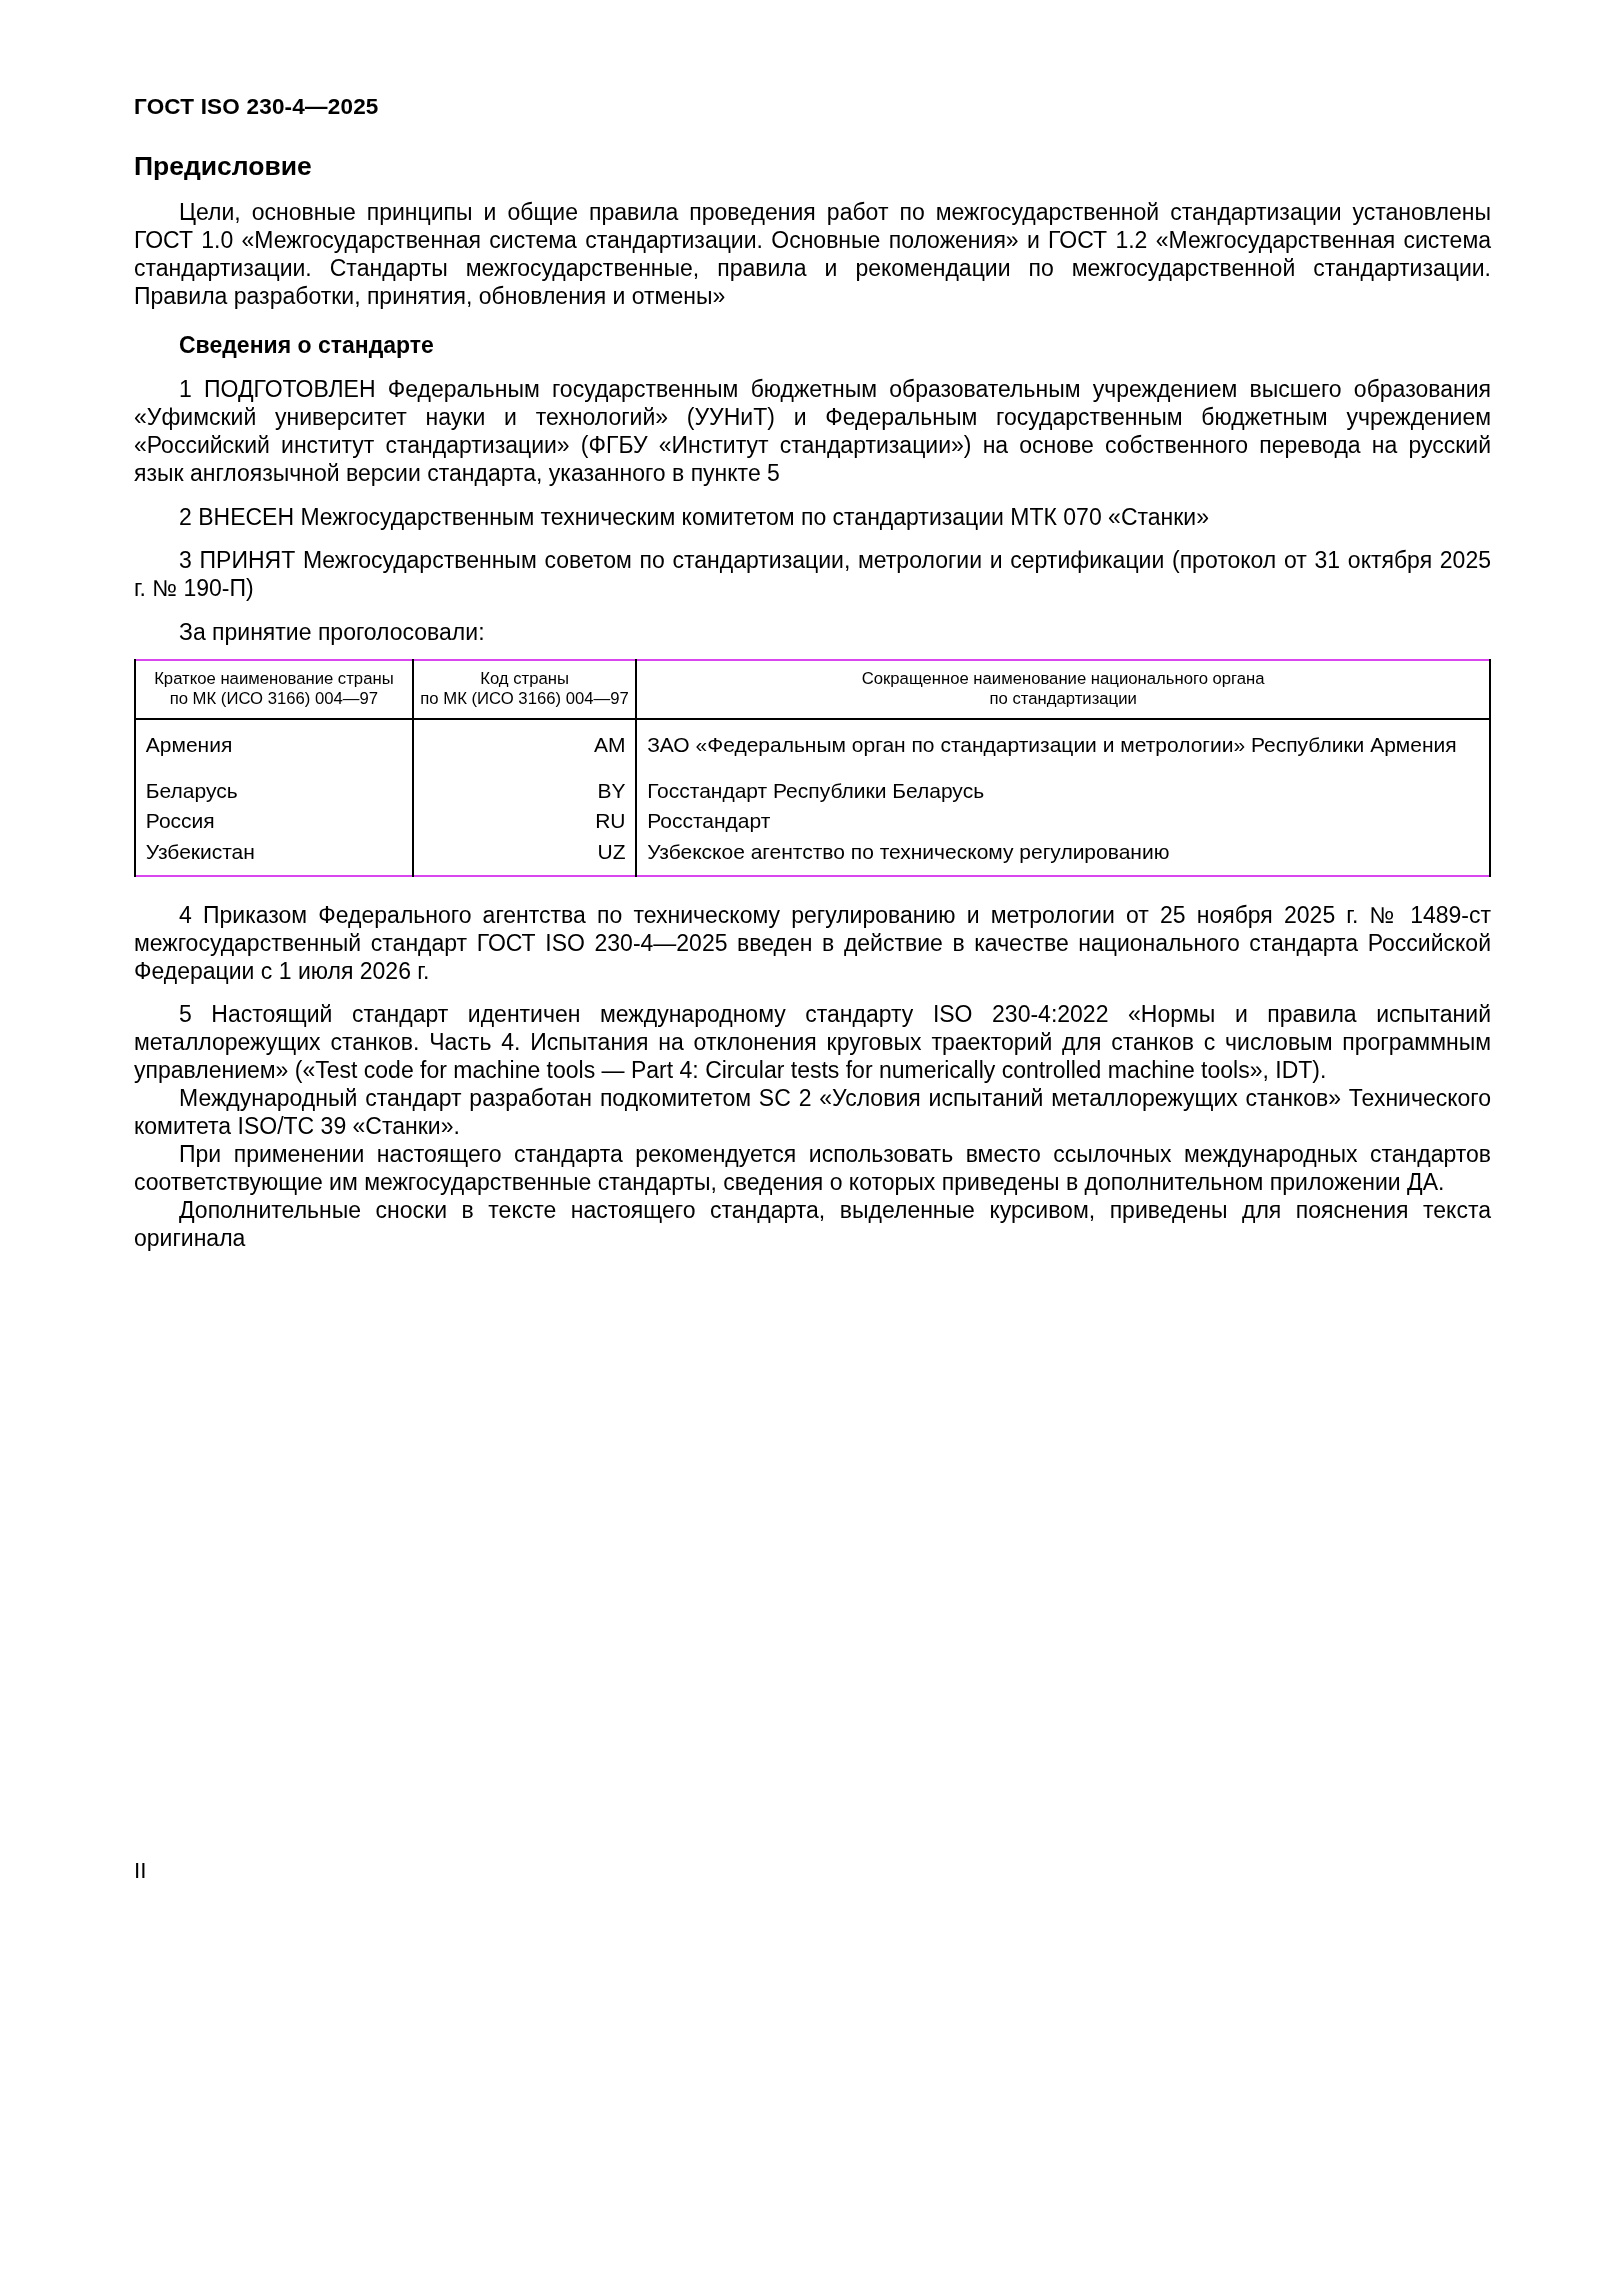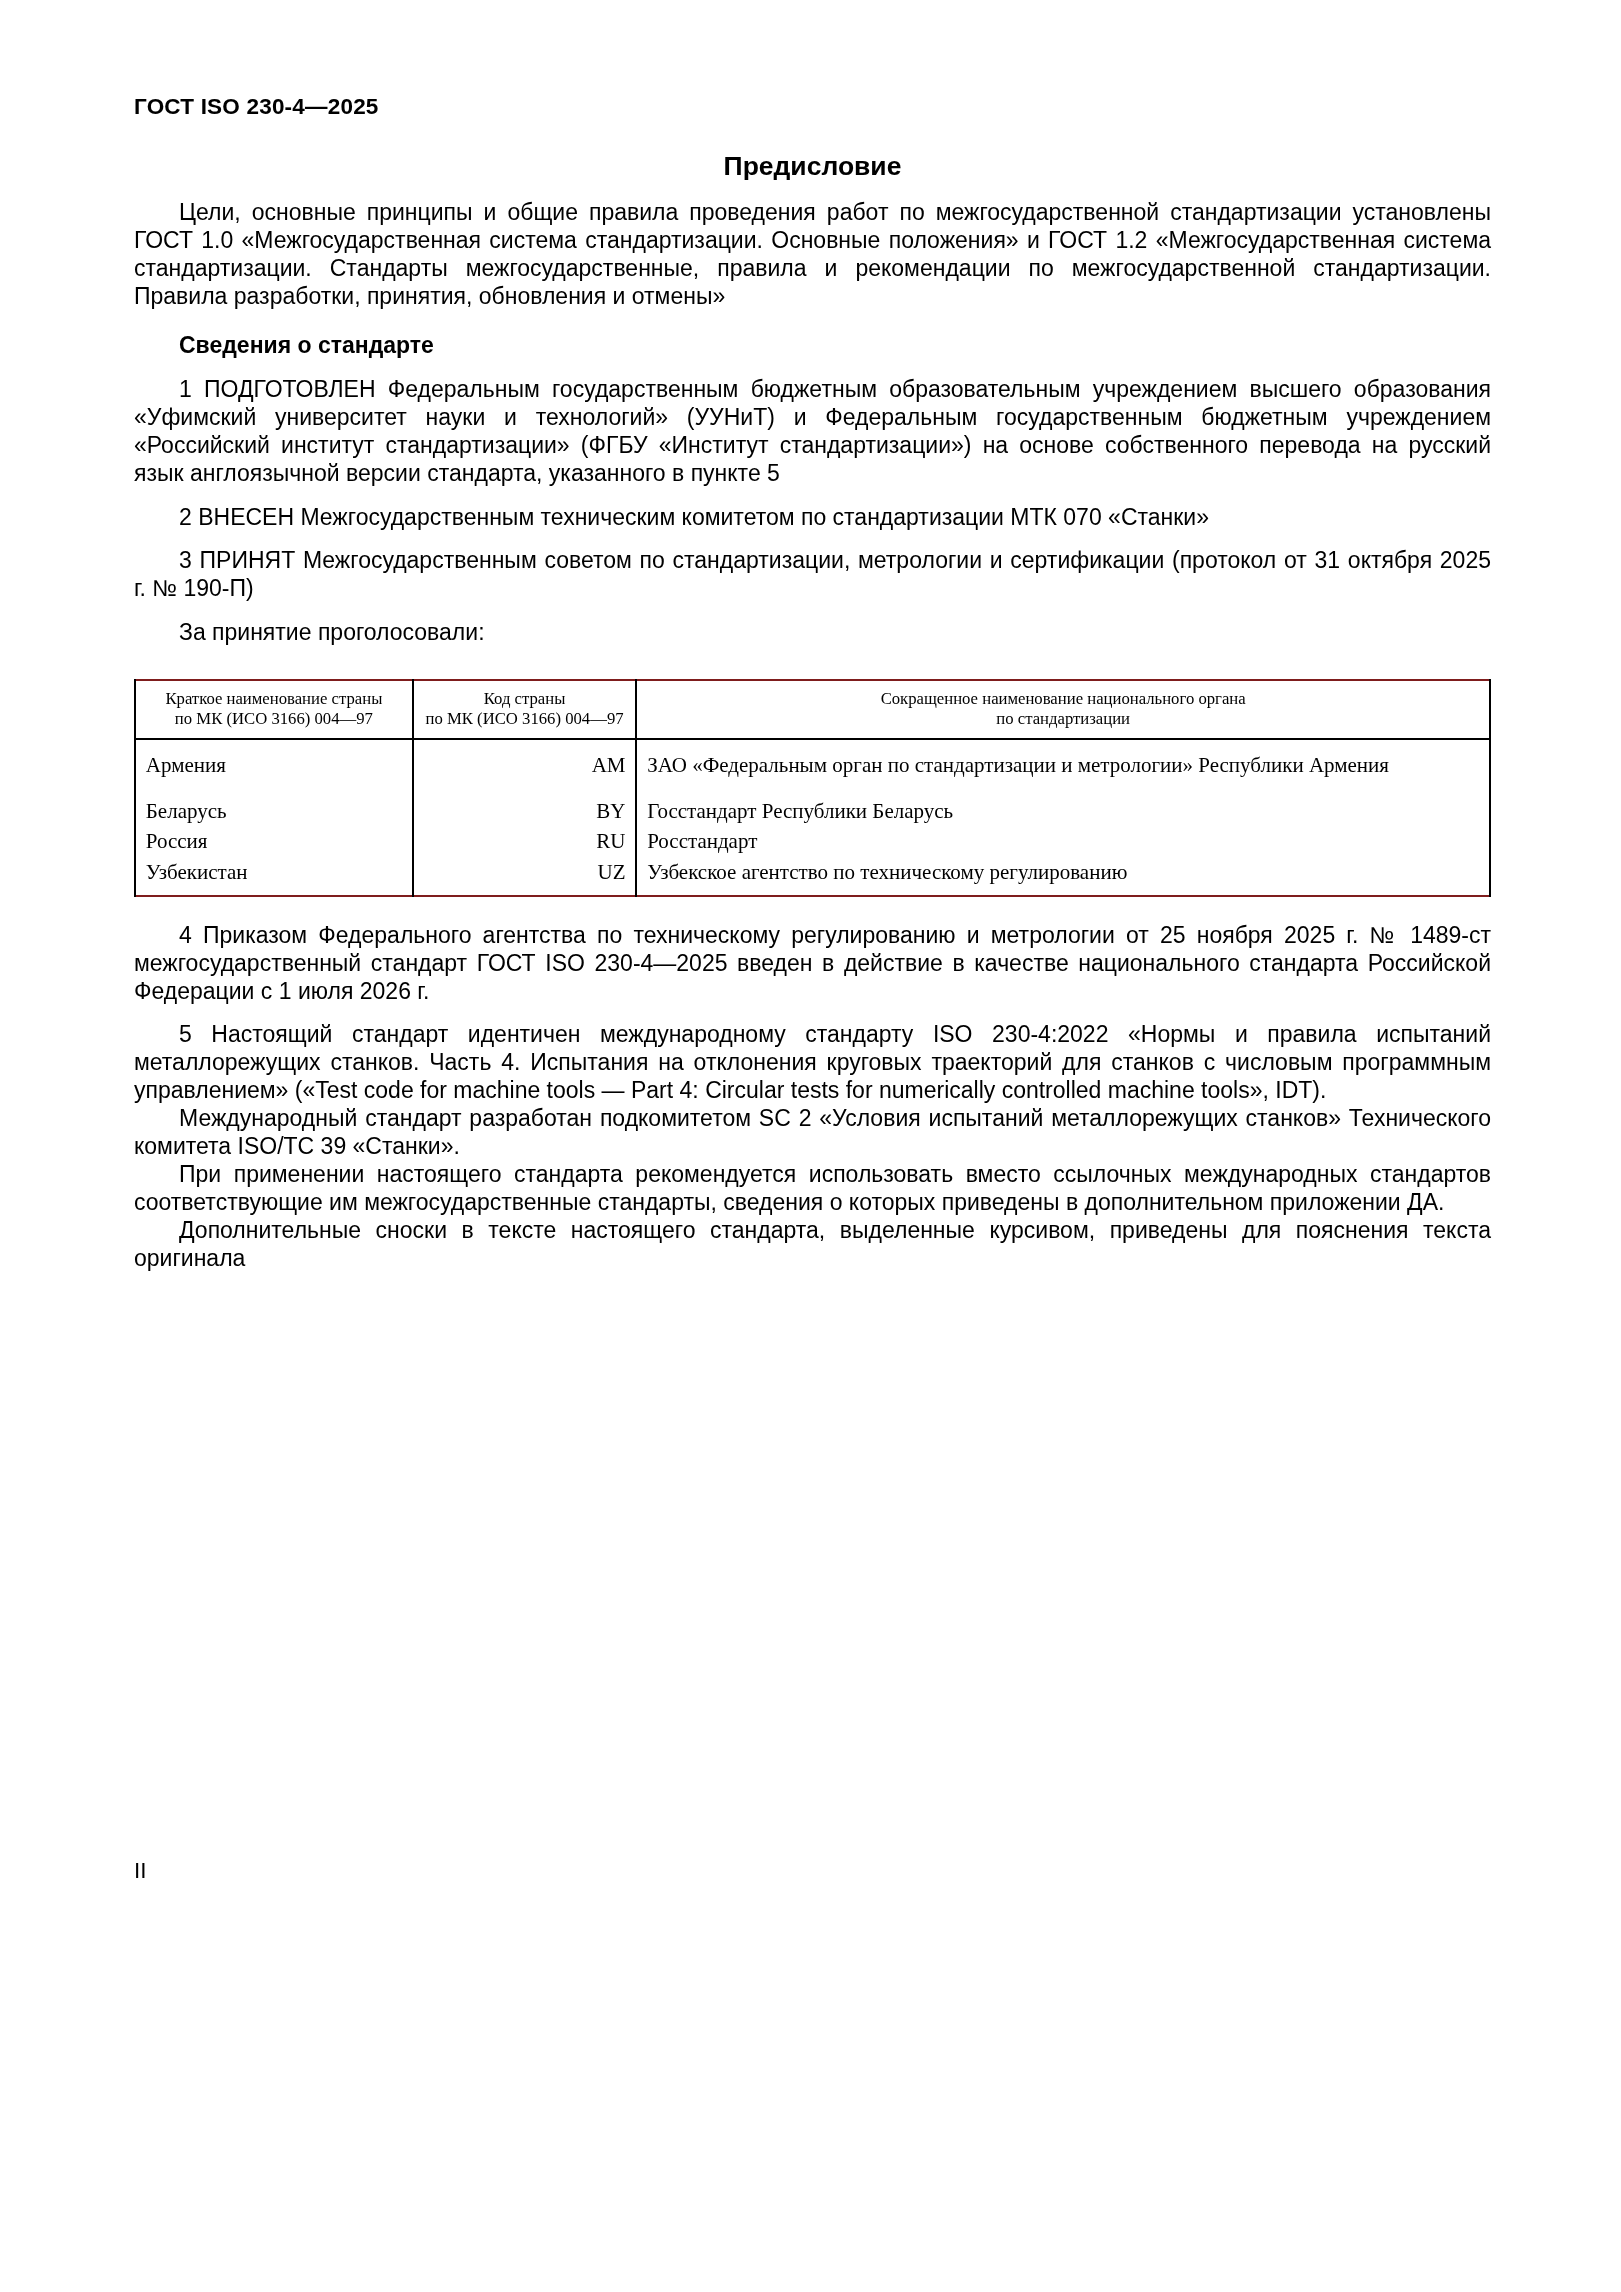--- a/index.html
+++ b/index.html
@@ -19,21 +19,21 @@
     width: 1621px;
     height: 2293px;
     padding: 94px 130px 0 134px;
   }
   .doc-header {
     font-size: 22.5px;
     font-weight: bold;
     letter-spacing: 0.2px;
   }
   h1.title {
-    text-align: center;
+    text-align: left;
     font-size: 26.5px;
     font-weight: bold;
     margin: 31px 0 9.8px 0;
   }
   .para {
     font-size: 23px;
     line-height: 28px;
     text-align: justify;
     text-indent: 45px;
     margin: 15.7px 0 0 0;
@@ -43,23 +43,22 @@
     font-size: 23px;
     line-height: 28px;
     font-weight: bold;
     text-indent: 45px;
     margin: 21.6px 0 0 0;
   }
   table.vote {
     width: 100%;
     border-collapse: collapse;
     table-layout: fixed;
-    margin-top: 33px;
-    border: 2px solid #7f1d1d;
-    font-family: Liberation Serif, serif;
+    margin-top: 13px;
+    border: 2px solid #d946ef;
   }
   .vote th, .vote td {
     border-left: 2px solid #000;
     border-right: 2px solid #000;
   }
   .vote thead th {
     border-bottom: 2px solid #000;
     font-size: 16.7px;
     line-height: 20.6px;
     font-weight: normal;

